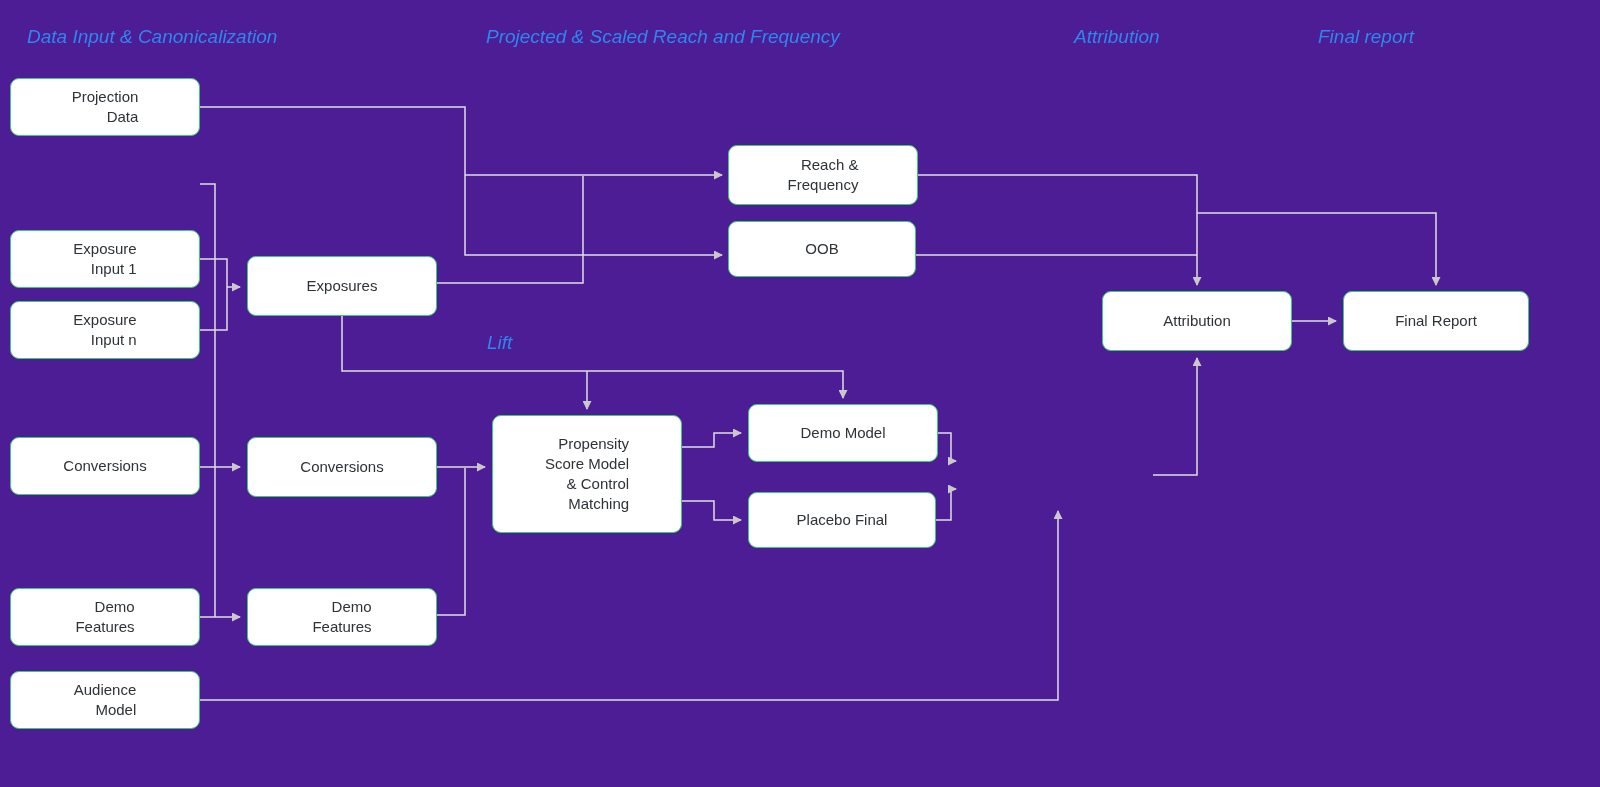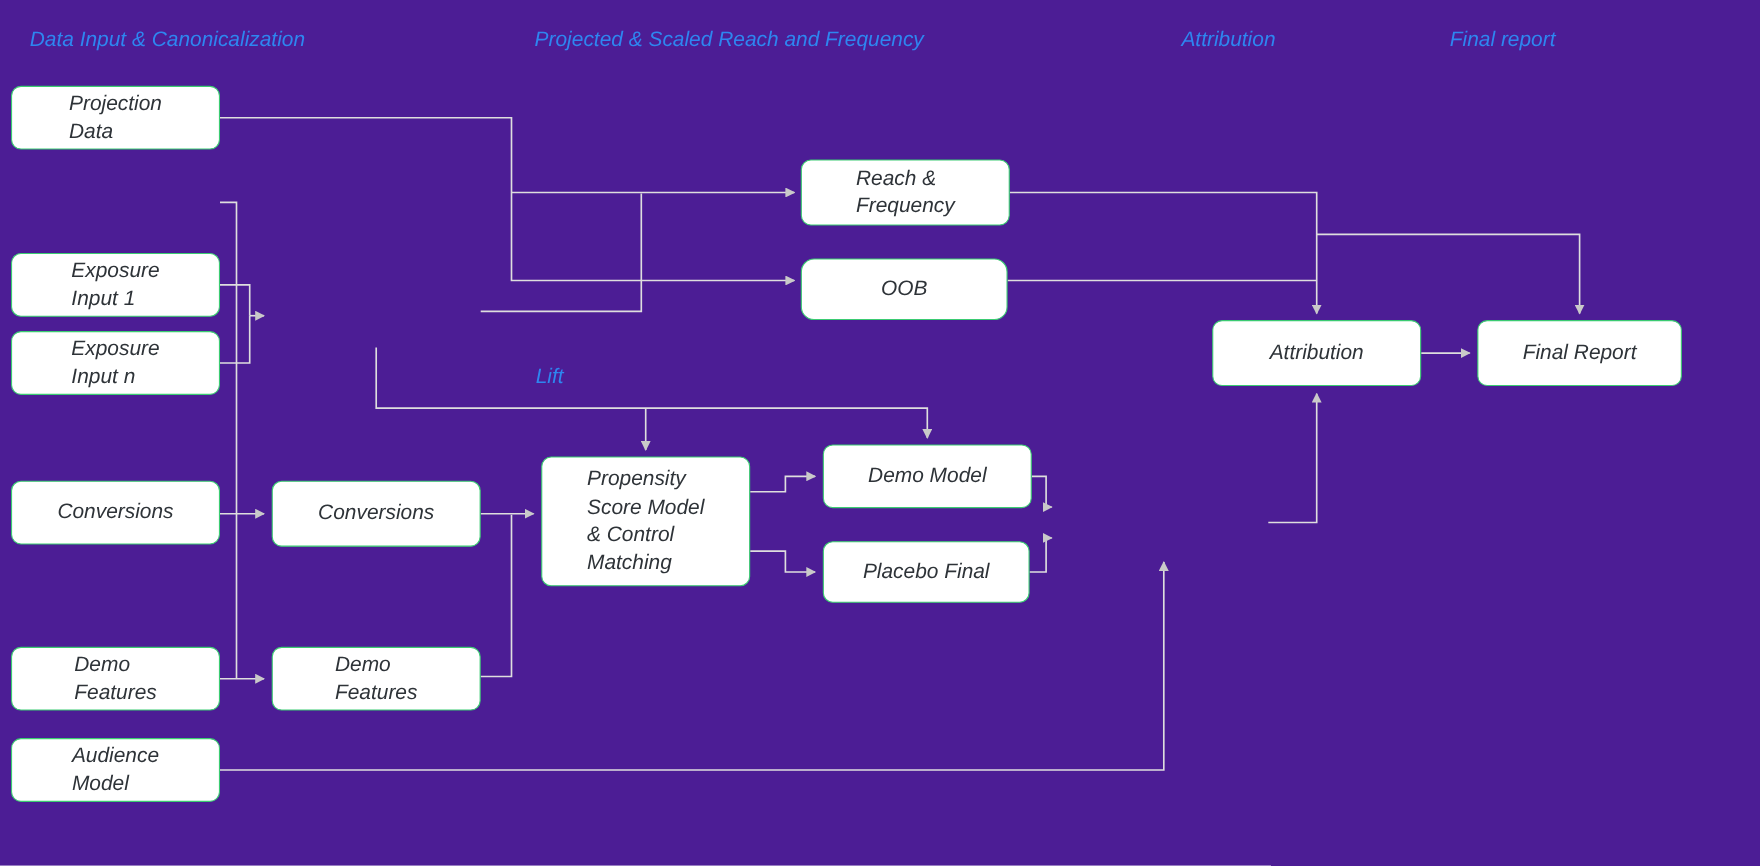--- a/index.html
+++ b/index.html
@@ -20,30 +20,29 @@
     left: 0; top: 0;
     width: 1600px; height: 787px;
   }
   .node {
     position: absolute;
     box-sizing: border-box;
     border: 1.7px solid #3bcb72;
     border-radius: 9px;
     background: #ffffff;
     color: #2e3338;
-    font-size: 19px;
+    font-size: 15px;
     line-height: 1.34;
     display: flex;
     align-items: center;
     justify-content: center;
-    text-align: left;
+    text-align: right;
     white-space: pre-line;
     padding: 4px 8px;
     z-index: 2;
-    font-style: italic;
   }
   .section-label {
     position: absolute;
     color: #2e86f0;
     font-style: italic;
     font-size: 19px;
     white-space: nowrap;
     z-index: 2;
   }
 </style>
@@ -96,27 +95,28 @@
   <div class="node" style="left:10px; top:230px; width:190px; height:58px;">Exposure
 Input 1</div>
   <div class="node" style="left:10px; top:301px; width:190px; height:58px;">Exposure
 Input n</div>
   <div class="node" style="left:10px; top:437px; width:190px; height:58px;">Conversions</div>
   <div class="node" style="left:10px; top:588px; width:190px; height:58px;">Demo
 Features</div>
   <div class="node" style="left:10px; top:671px; width:190px; height:58px;">Audience
 Model</div>
 
+  <div class="node" style="left:247px; top:256px; width:190px; height:60px;">Exposures</div>
   <div class="node" style="left:247px; top:437px; width:190px; height:60px;">Conversions</div>
   <div class="node" style="left:247px; top:588px; width:190px; height:58px;">Demo
 Features</div>
 
   <div class="node" style="left:728px; top:145px; width:190px; height:60px;">Reach &amp;
 Frequency</div>
-  <div class="node" style="left:728px; top:235px; width:188px; height:56px;border-radius:12px;">OOB</div>
+  <div class="node" style="left:728px; top:221px; width:188px; height:56px;">OOB</div>
 
   <div class="node" style="left:492px; top:415px; width:190px; height:118px;">Propensity
 Score Model
 &amp; Control
 Matching</div>
   <div class="node" style="left:748px; top:404px; width:190px; height:58px;">Demo Model</div>
   <div class="node" style="left:748px; top:492px; width:188px; height:56px;">Placebo Final</div>
 
   <div class="node" style="left:1102px; top:291px; width:190px; height:60px;">Attribution</div>
   <div class="node" style="left:1343px; top:291px; width:186px; height:60px;">Final Report</div>

